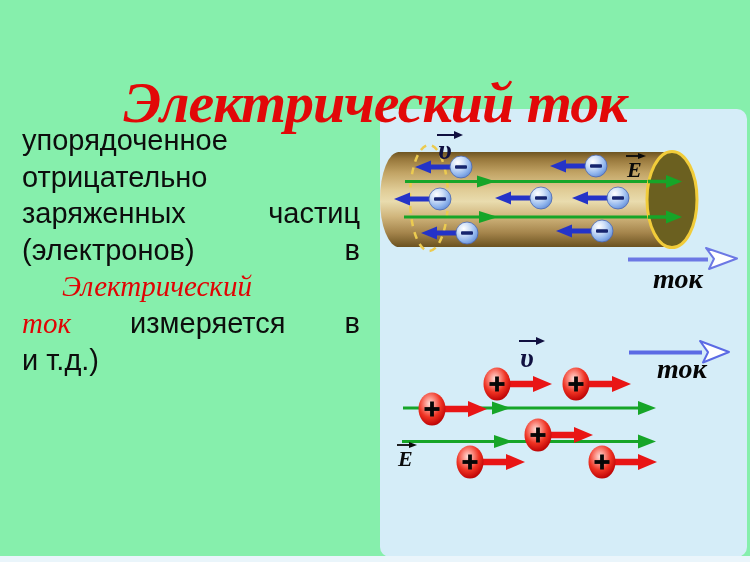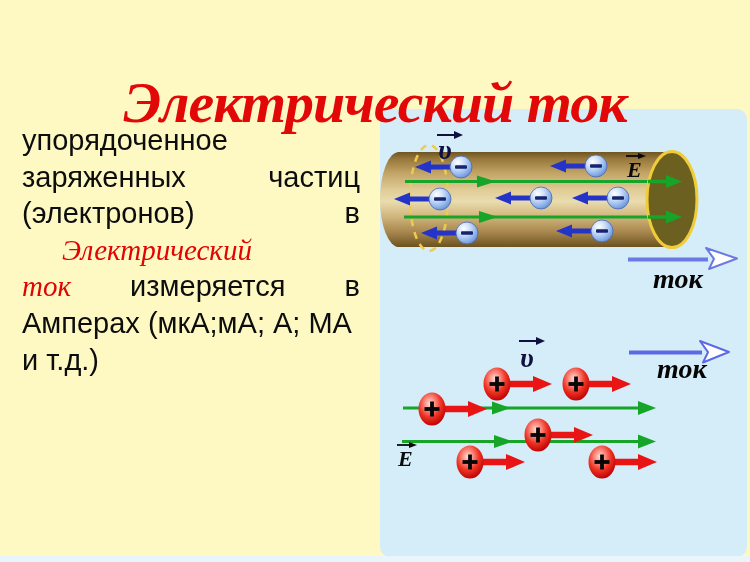--- a/index.html
+++ b/index.html
@@ -1,16 +1,16 @@
 <!DOCTYPE html>
 <html><head>
 <meta charset="utf-8">
 <style>
   html,body{margin:0;padding:0;background:#fff;}
-  .slide{position:relative;width:750px;height:562px;background:#fef9c3;overflow:hidden;
+  .slide{position:relative;width:750px;height:562px;background:#86efac;overflow:hidden;
          font-family:"Liberation Sans",sans-serif;}
   .panel{position:absolute;left:380px;top:109px;width:367px;height:448px;
          background:#d5edf8;border-radius:10px;}
   .bottom-strip{position:absolute;left:0;bottom:0;width:750px;height:6px;background:#eaf5fb;}
   .title{position:absolute;top:30px;left:0;width:750px;text-align:center;
          font-family:"Liberation Serif",serif;font-style:italic;font-weight:bold;
          font-size:58px;letter-spacing:-1px;color:#e20808;}
   .textblock{position:absolute;left:22px;top:122px;width:338px;
              font-size:29px;color:#0d0d0d;}
   .line{height:36.6px;line-height:36.6px;white-space:nowrap;}
@@ -28,35 +28,35 @@
 <div class="slide">
 
   <div class="panel"></div>
 
   <h1 class="title">Электрический ток</h1>
 
   <div class="textblock">
     <div class="line jline">
       <span>упорядоченное</span>
     </div>
+    <div class="line">отрицательно</div>
     <div class="line jline">
       <span>заряженных</span>
       <span>частиц</span>
     </div>
     <div class="line jline">
       <span>(электронов)</span>
       <span>в</span>
     </div>
     <div class="line indent redword">Электрический</div>
     <div class="line jline">
       <span class="redword">ток</span>
       <span>измеряется</span>
       <span>в</span>
     </div>
-    <div class="line">Амперах (мкА;мА; А; МА</div>
     <div class="line">и т.д.)</div>
   </div>
 
   <svg class="overlay" width="750" height="562" viewBox="0 0 750 562">
     <defs>
       <linearGradient id="cyl" x1="0" y1="0" x2="0" y2="1">
         <stop offset="0" stop-color="#6e5522"></stop>
         <stop offset="0.07" stop-color="#96763a"></stop>
         <stop offset="0.22" stop-color="#c2a465"></stop>
         <stop offset="0.40" stop-color="#e0cc96"></stop>

